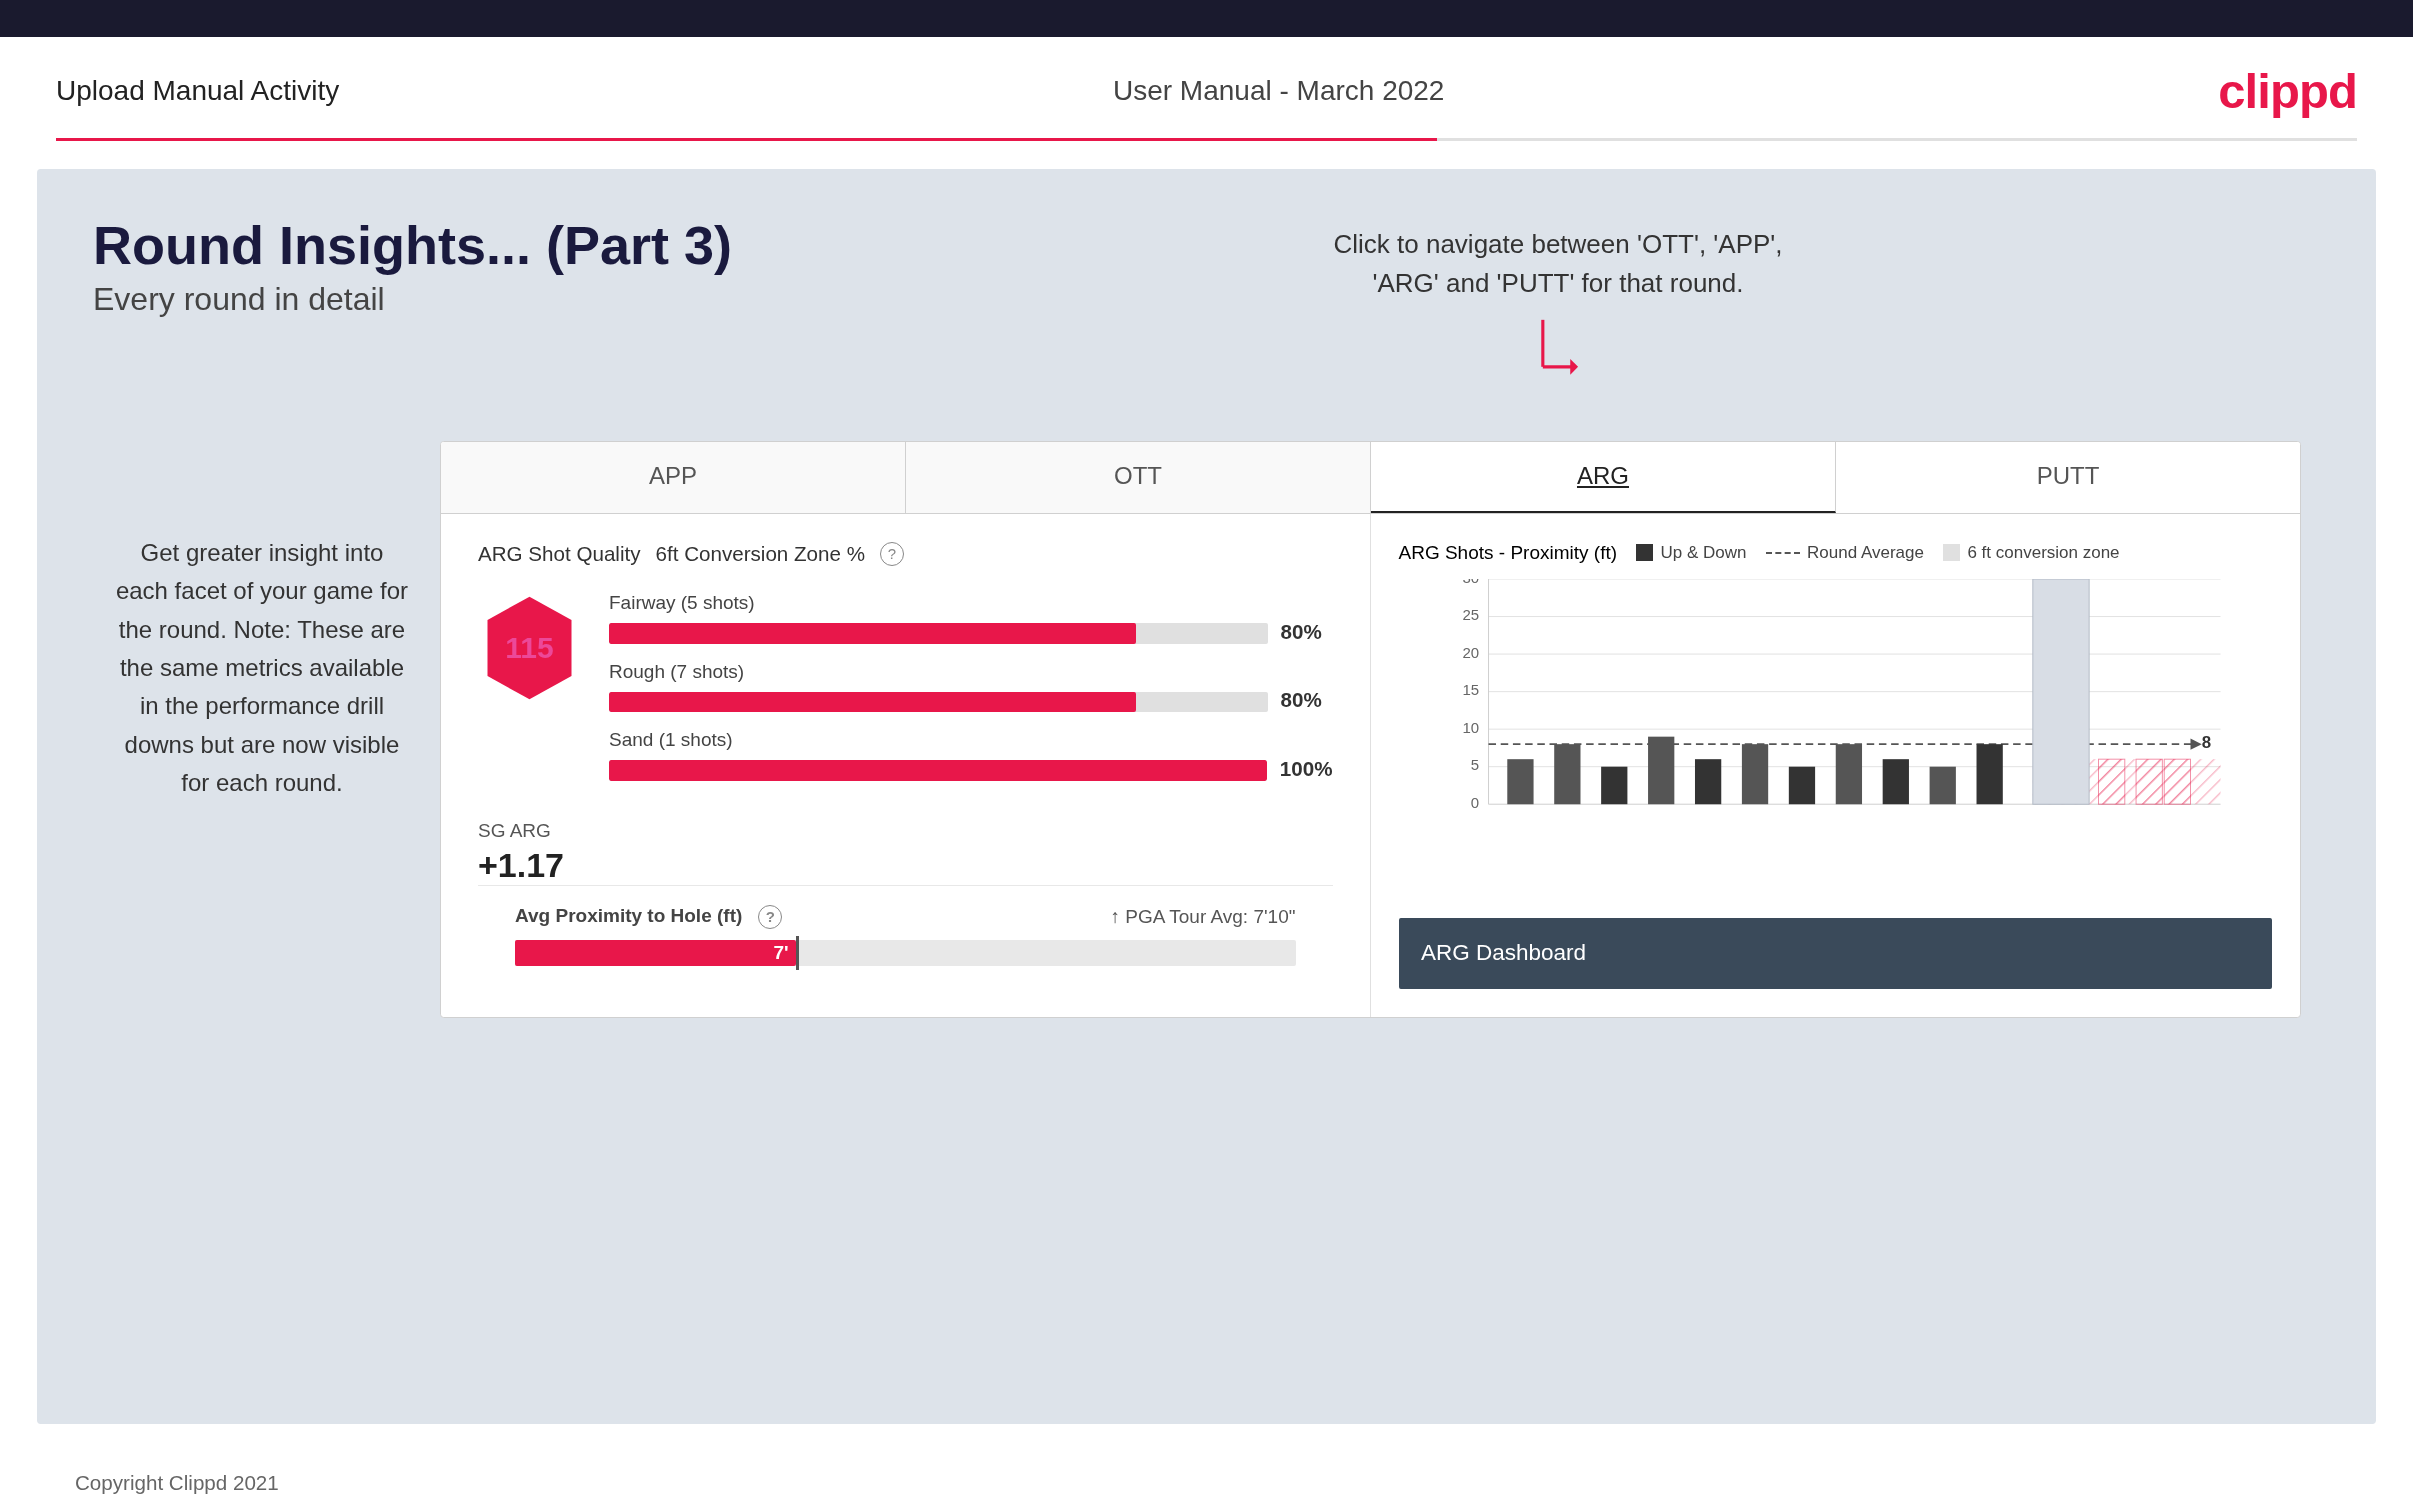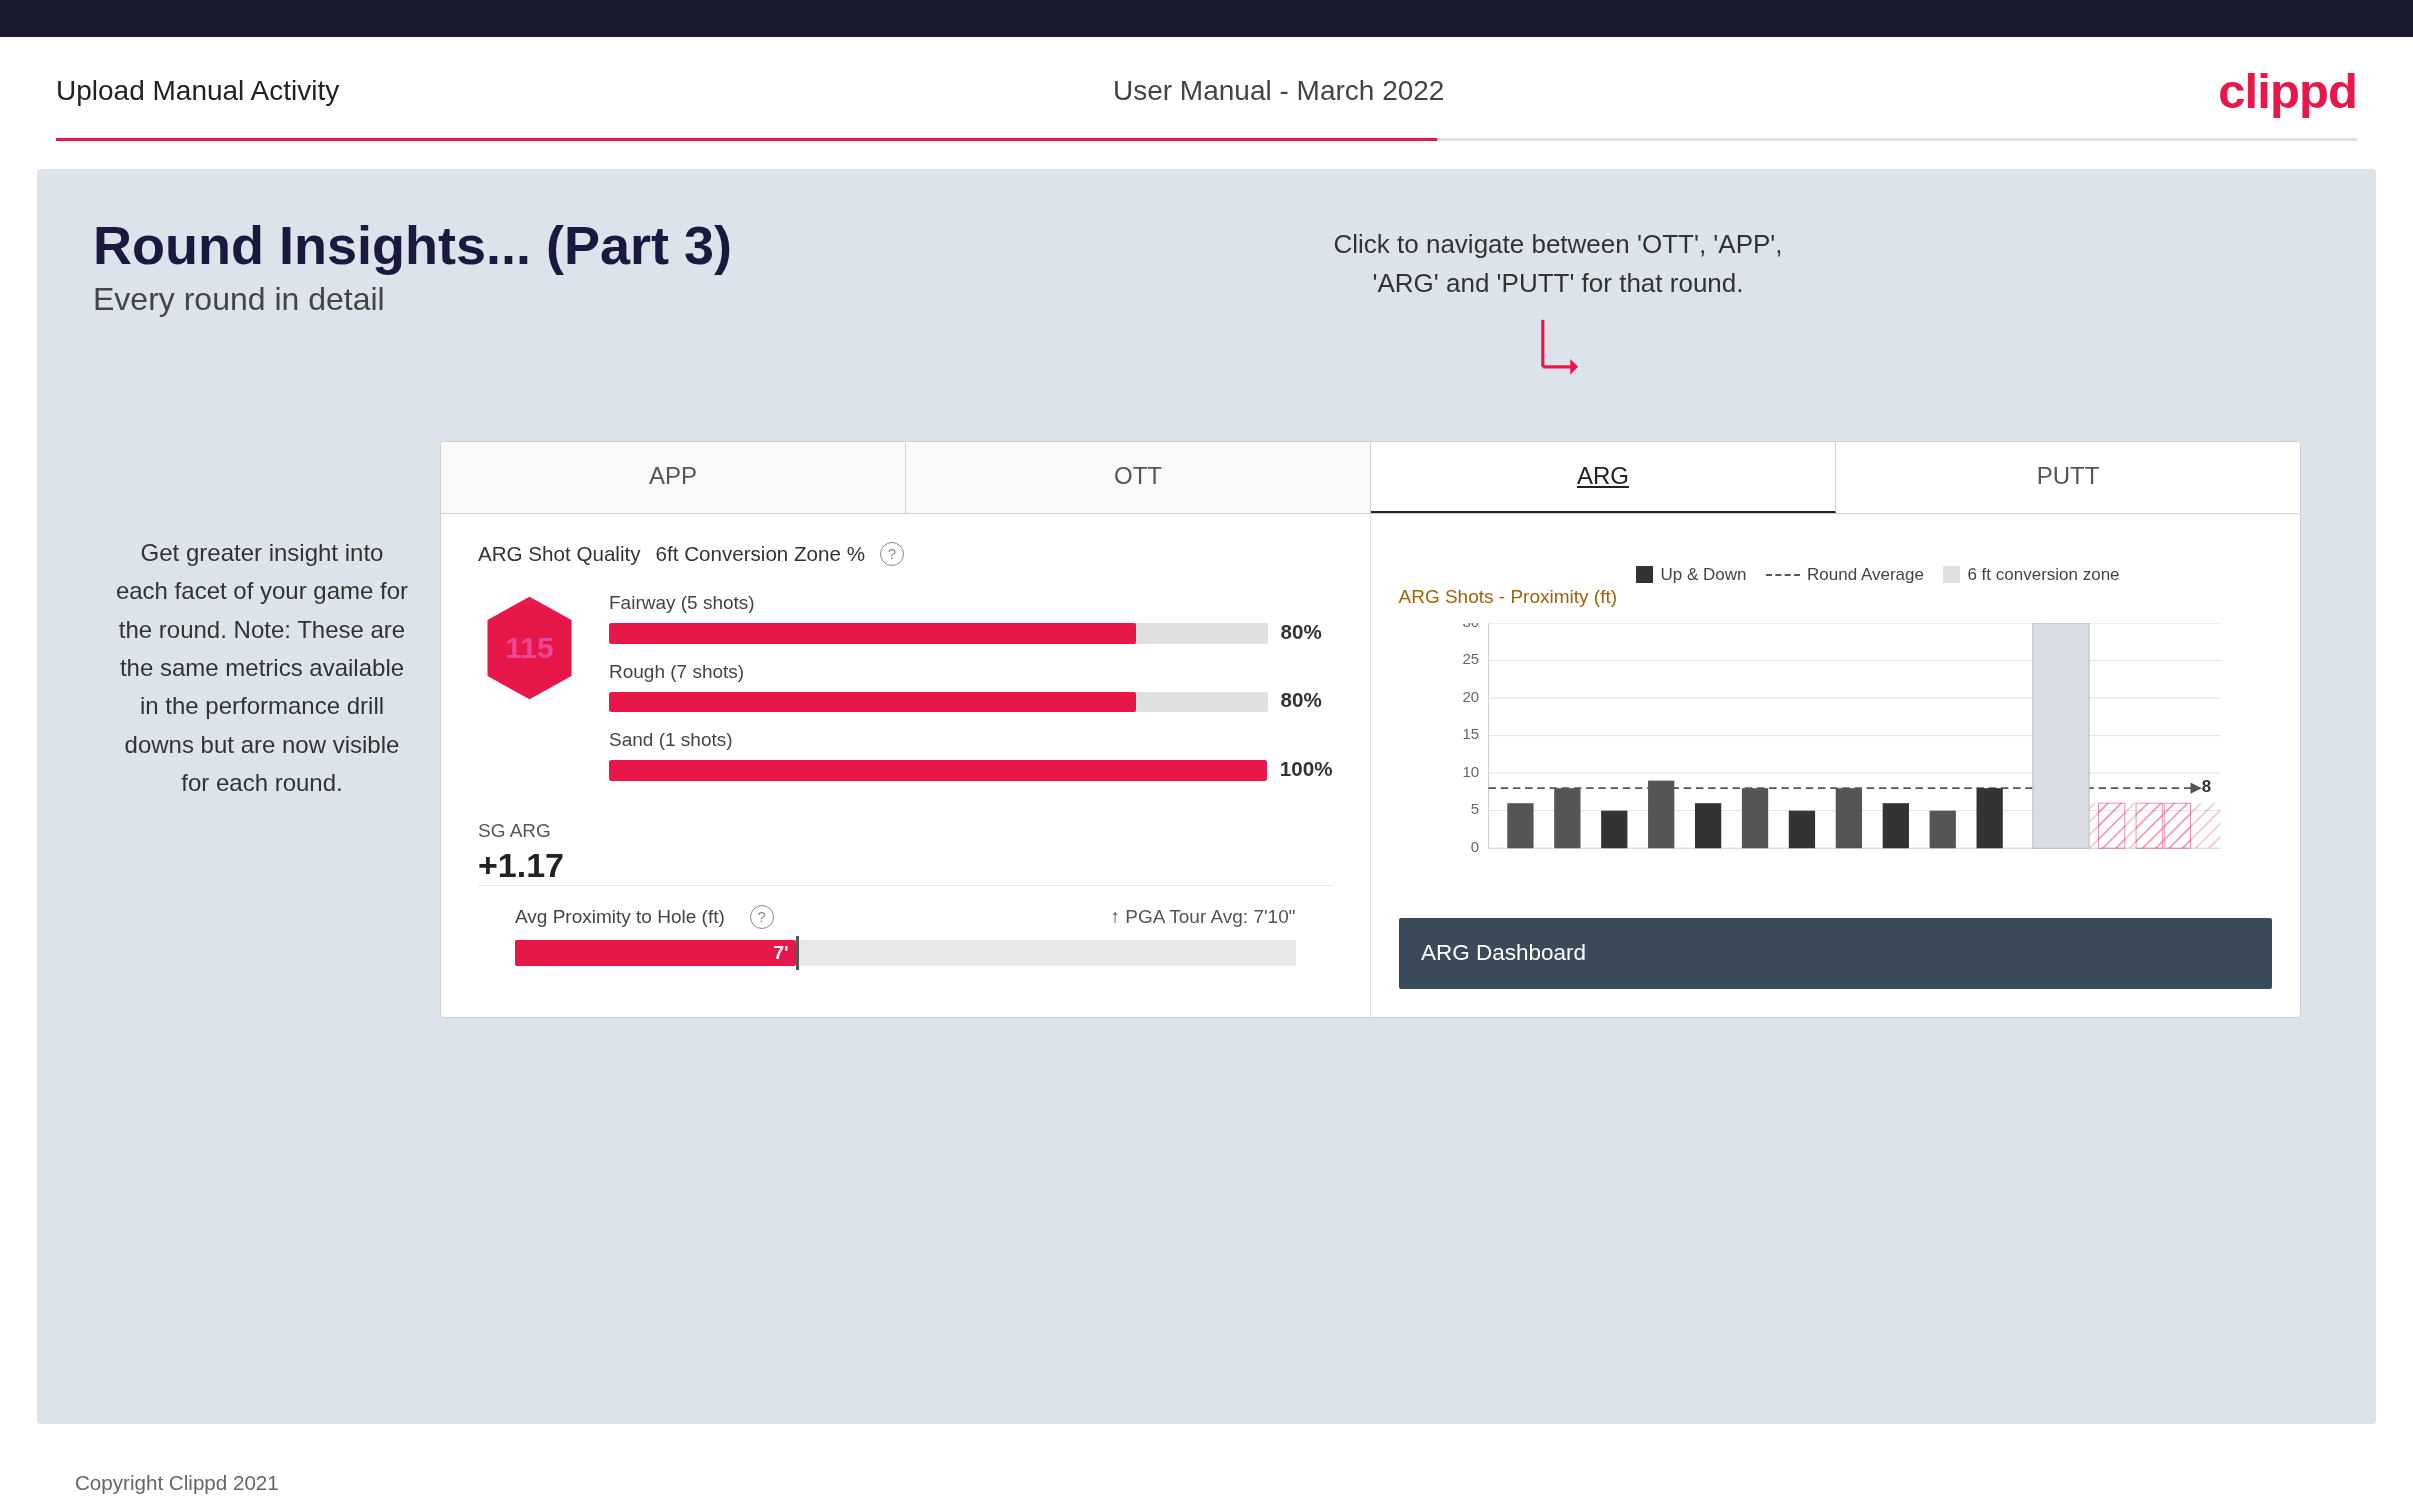--- a/index.html
+++ b/index.html
@@ -270,24 +270,25 @@
       border-top: 0.9px solid #e8e8e8;
     }
     .proximity-header {
       display: flex;
       align-items: center;
       justify-content: space-between;
       margin-bottom: 11.2px;
     }
     .proximity-title-area {
       display: flex;
-      align-items: center;
-      gap: 25px;
+      align-items: flex-start;
+      gap: 16px;
       font-size: 19px;
       color: #444;
+      font-weight: bold;
     }
     .pga-avg {
       font-size: 19px;
       color: #555;
     }
     .proximity-bar-track {
       width: 100%;
       height: 26px;
       background: #e8e8e8;
       border-radius: 1.9px;
@@ -328,23 +329,22 @@
 
     .chart-header {
       display: flex;
       align-items: center;
       gap: 19px;
       margin-bottom: 15px;
       flex-wrap: wrap;
     }
     .chart-title {
       font-size: 19px;
-      color: #a16207;
+      color: #000000;
       font-weight: 500;
-      margin-top: 44px;
     }
     .legend-item {
       display: flex;
       align-items: center;
       gap: 7.5px;
       font-size: 17px;
       color: #444;
     }
     .legend-square {
       width: 17px;

